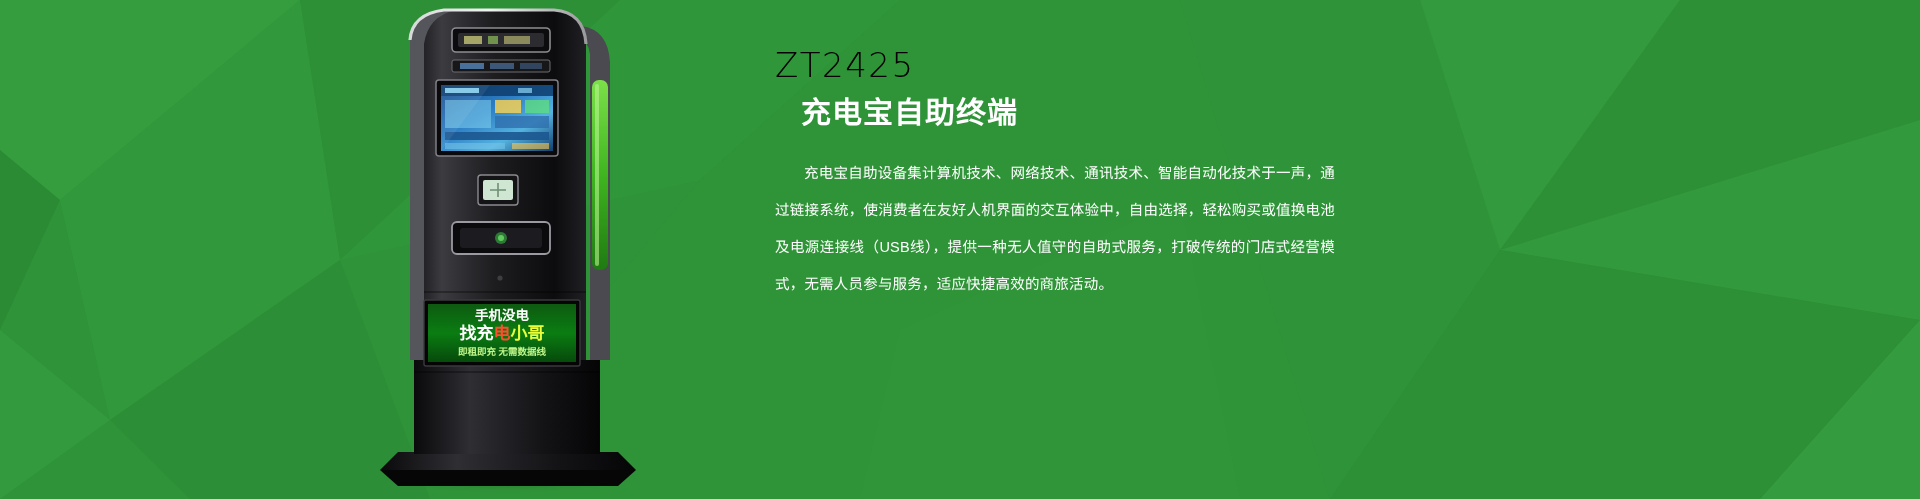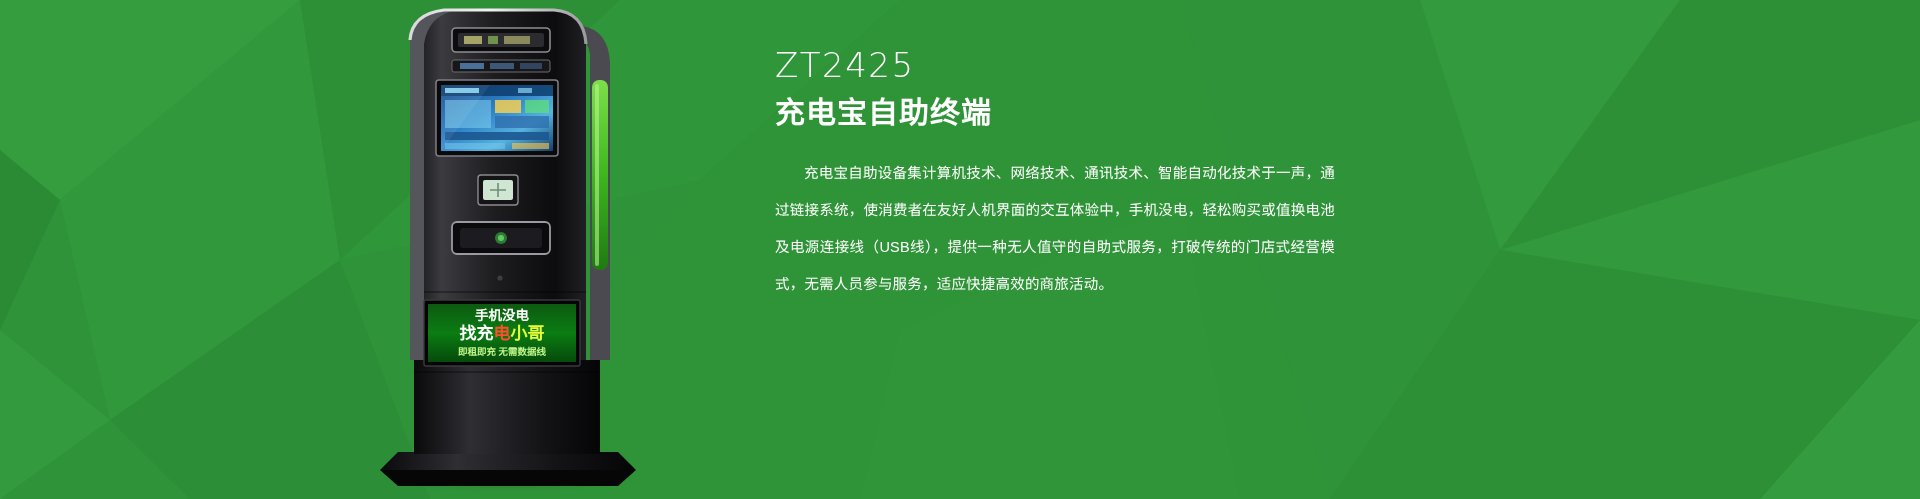--- a/index.html
+++ b/index.html
@@ -36,33 +36,34 @@
     position:absolute;
     left:775px; top:46px;
     width:560px;
     z-index:3;
   }
 
   #product-code {
     font-size:34px;
     font-weight:300;
     letter-spacing:1.5px;
-    color:#ffffff;
+    color:#000000;
     line-height:1.15;
     font-family:"DejaVu Sans",sans-serif;
     -webkit-font-smoothing:antialiased;
   }
 
   #product-title {
     margin-top:10px;
     font-size:30px;
     font-weight:bold;
     color:#ffffff;
     letter-spacing:1px;
     line-height:1.2;
+    margin-left:26px;
   }
 
   #product-desc {
     margin-top:24px;
     font-size:14.5px;
     color:#ffffff;
     line-height:2.55;
     text-align:justify;
     text-justify:inter-ideograph;
     text-indent:2em;
@@ -216,16 +217,16 @@
       <line x1="84" y1="292" x2="246" y2="292" stroke="#000000" stroke-width="1" opacity="0.6"></line>
       <line x1="74" y1="372" x2="260" y2="372" stroke="#000000" stroke-width="1" opacity="0.6"></line>
     </svg>
   </div>
 
   <div id="copy">
     <div id="product-code">ZT2425</div>
 
     <h1 id="product-title">充电宝自助终端</h1>
 
-    <p id="product-desc">充电宝自助设备集计算机技术、网络技术、通讯技术、智能自动化技术于一声，通过链接系统，使消费者在友好人机界面的交互体验中，手机没电，轻松购买或值换电池及电源连接线（USB线），提供一种无人值守的自助式服务，打破传统的门店式经营模式，无需人员参与服务，适应快捷高效的商旅活动。</p>
+    <p id="product-desc">充电宝自助设备集计算机技术、网络技术、通讯技术、智能自动化技术于一声，通过链接系统，使消费者在友好人机界面的交互体验中，自由选择，轻松购买或值换电池及电源连接线（USB线），提供一种无人值守的自助式服务，打破传统的门店式经营模式，无需人员参与服务，适应快捷高效的商旅活动。</p>
   </div>
 
 </div>
 
 </body></html>

